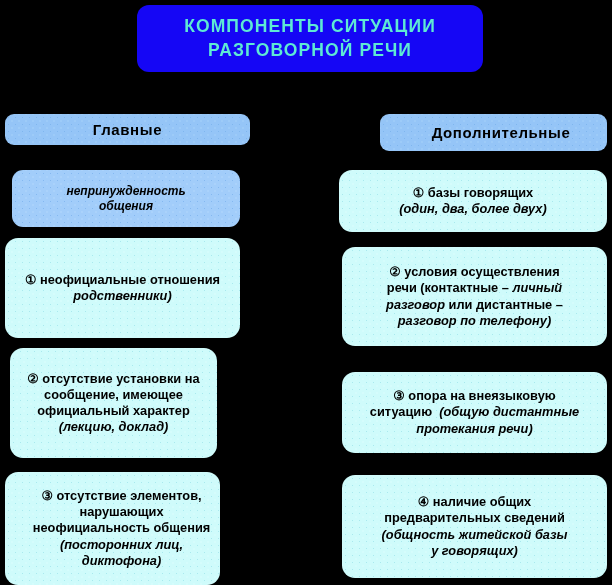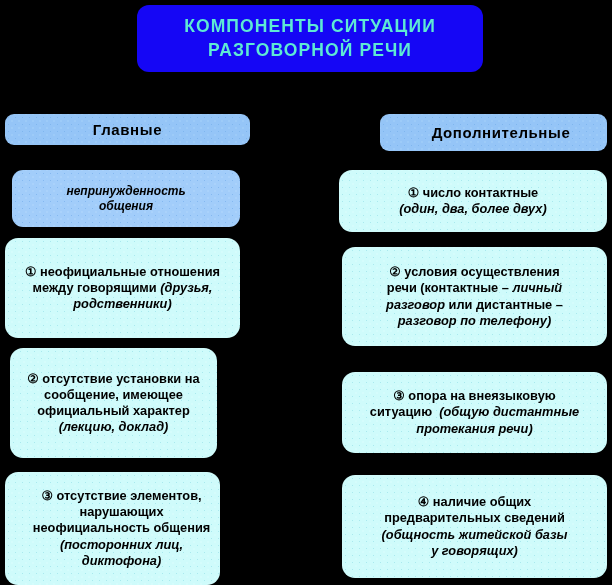--- a/index.html
+++ b/index.html
@@ -114,21 +114,20 @@
   <div class="box blue-box" style="left:12px; top:170px; width:228px; height:57px;">
     <div>
       <span>непринужденность</span><br>
       <span>общения</span>
     </div>
   </div>
 
   <div class="box cyan-box" style="left:5px; top:238px; width:235px; height:100px;">
     <div>
       <span class="t">① неофициальные  отношения</span>
-      <span class="t"><span>между говорящими</span> <i>(друзья,</i></span>
       <span class="t it">родственники)</span>
     </div>
   </div>
 
   <div class="box cyan-box" style="left:10px; top:348px; width:207px; height:110px;">
     <div>
       <span class="t">② отсутствие установки  на</span>
       <span class="t">сообщение,  имеющее</span>
       <span class="t">официальный    характер</span>
       <span class="t it">(лекцию,  доклад)</span>
@@ -144,21 +143,21 @@
       <span class="t it">диктофона)</span>
     </div>
   </div>
 
   <div class="box hdr-box" style="left:380px; top:114px; width:227px; height:37px;padding-left:21px;">
     <span>Дополнительные</span>
   </div>
 
   <div class="box cyan-box" style="left:339px; top:170px; width:268px; height:62px;">
     <div>
-      <span class="t">① число контактные</span>
+      <span class="t">① базы говорящих</span>
       <span class="t it">(один,  два,  более двух)</span>
     </div>
   </div>
 
   <div class="box cyan-box" style="left:342px; top:247px; width:265px; height:99px;">
     <div>
       <span class="t">② условия осуществления</span>
       <span class="t"><span>речи (контактные  –</span> <i>личный</i></span>
       <span class="t"><i>разговор</i> <span>или дистантные  –</span></span>
       <span class="t it">разговор  по телефону)</span>

